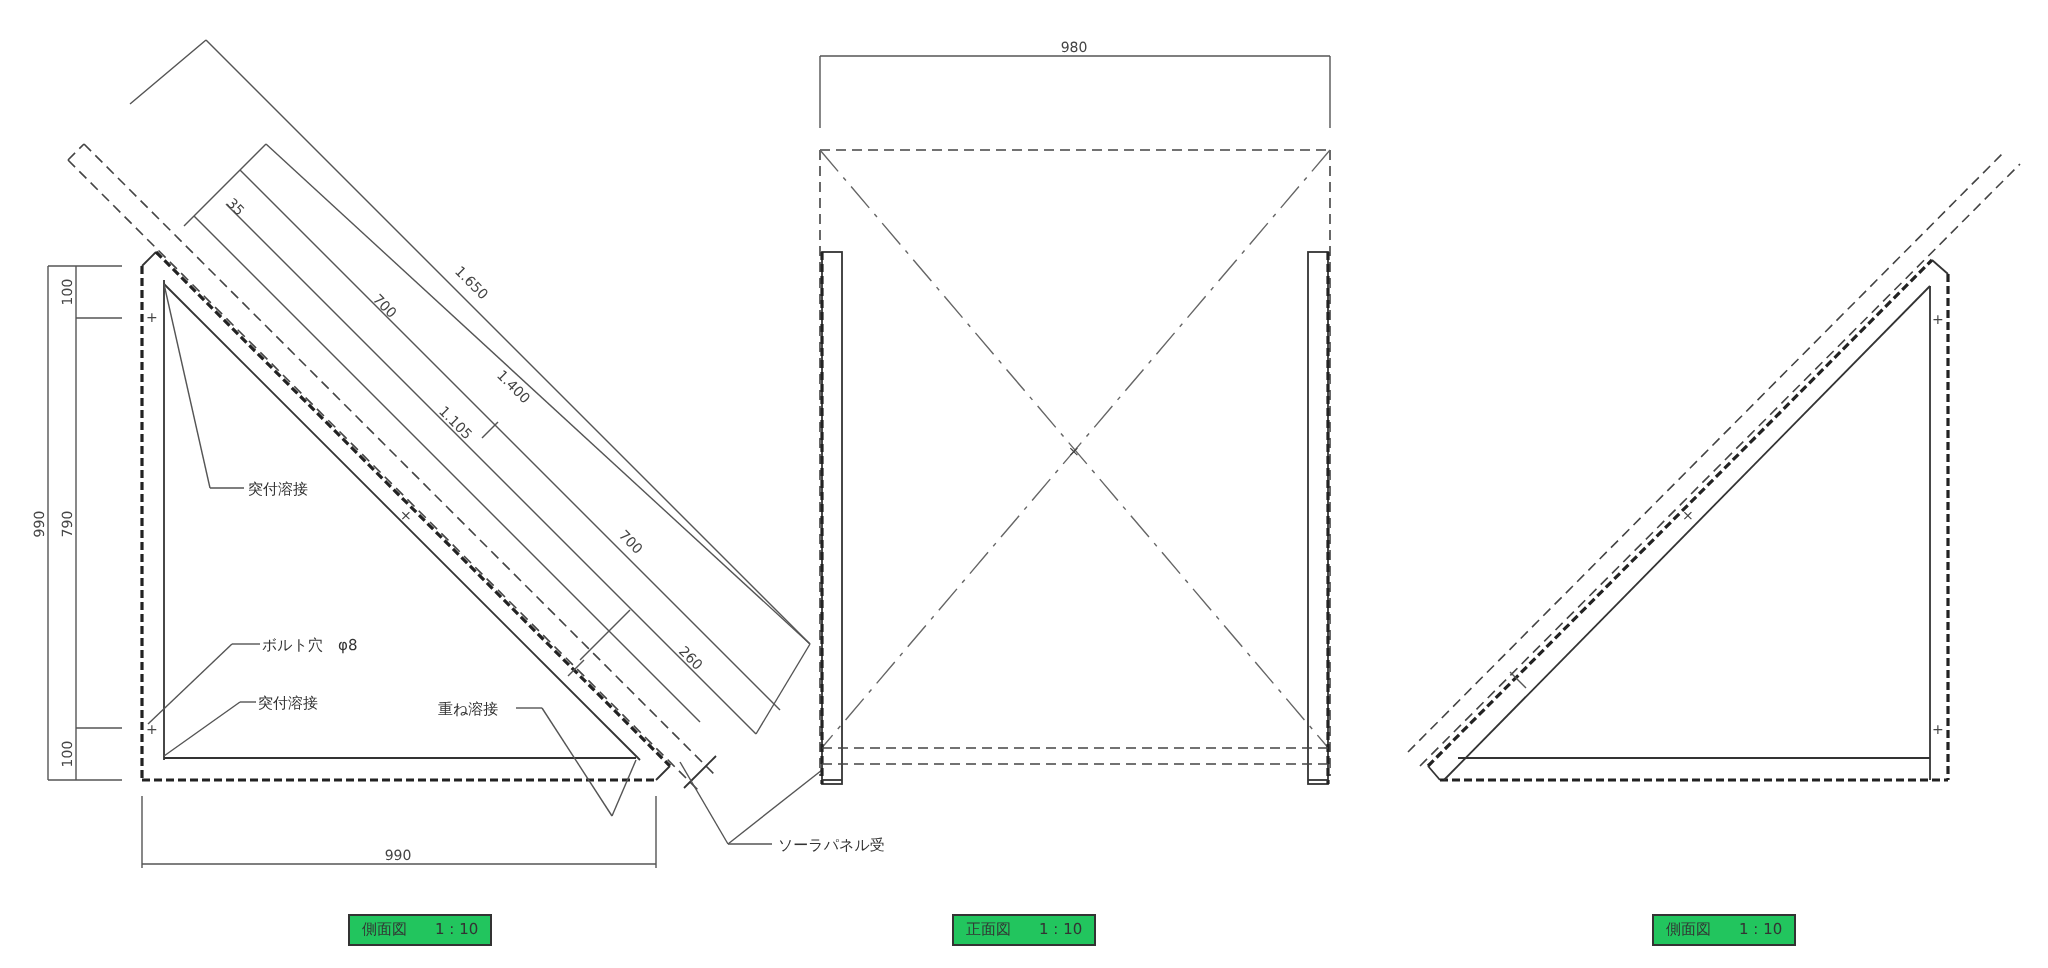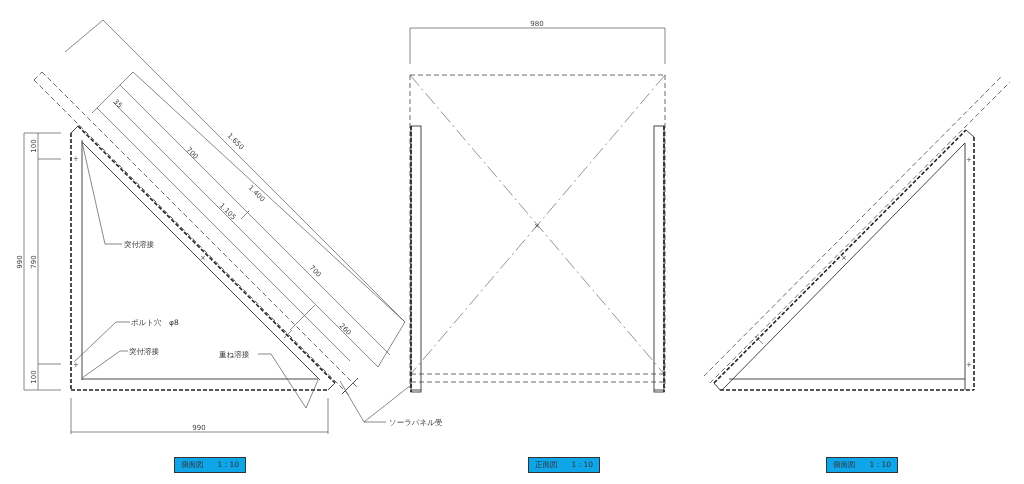--- a/index.html
+++ b/index.html
@@ -1,20 +1,20 @@
 <!DOCTYPE html>
 <html><head>
   <meta charset="utf-8">
   <style>
     html, body { margin: 0; padding: 0; background: #ffffff; }
     body { width: 1024px; height: 484px; overflow: hidden; position: relative; font-family: "DejaVu Sans", sans-serif; }
     svg { position: absolute; left: 0; top: 0; }
     .dim { font-family: "DejaVu Sans", sans-serif; font-size: 7px; fill: #444; }
     .note { font-family: "DejaVu Sans", sans-serif; font-size: 7.5px; fill: #333; }
-    .title-box { position: absolute; border: 1px solid #333; background: #0ea5e9; font-size: 7.5px; color: #333; padding: 2px 6px; white-space: nowrap; font-family: "DejaVu Sans", sans-serif; }
+    .title-box { position: absolute; border: 1px solid #333; background: #22c55e; font-size: 7.5px; color: #333; padding: 2px 6px; white-space: nowrap; font-family: "DejaVu Sans", sans-serif; }
     .title-box span { margin-right: 14px; }
     .title-box span:last-child { margin-right: 0; }
   </style>
 </head>
 <body>
 
 <svg width="1024" height="484" viewBox="0 0 1024 484">
   <defs>
     <style>
       .ln { stroke:#333; stroke-width:0.9; fill:none; }
@@ -157,18 +157,18 @@
     <text class="dim" x="966" y="162">+</text>
     <text class="dim" x="966" y="367">+</text>
     <text class="dim" x="841" y="260">×</text>
     <line class="thin" x1="755" y1="336" x2="763" y2="344"></line>
   </g>
 </svg>
 
 <div class="title-box" style="left:174px; top:457px;">
   <span>側面図</span><span>1 : 10</span>
 </div>
-<div class="title-box" style="left:528px; top:457px;text-align:center;">
+<div class="title-box" style="left:476px; top:457px;text-align:center;">
   <span>正面図</span><span>1 : 10</span>
 </div>
 <div class="title-box" style="left:826px; top:457px;">
   <span>側面図</span><span>1 : 10</span>
 </div>
 
 </body></html>

